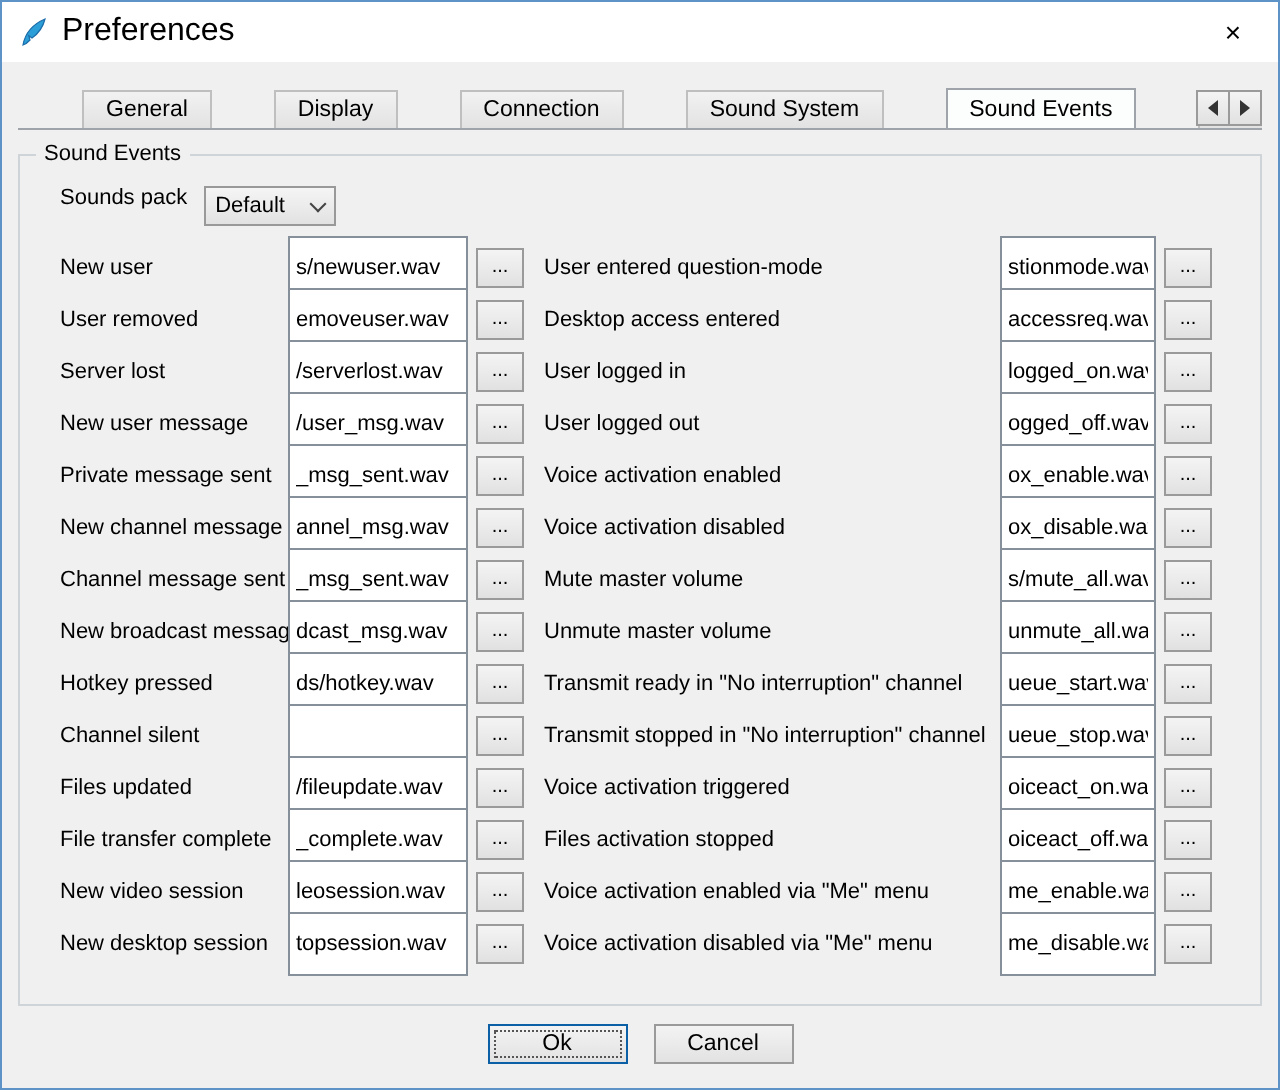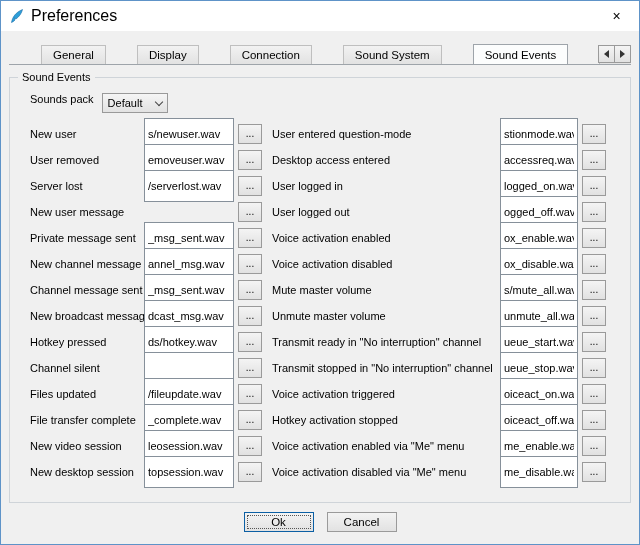--- a/index.html
+++ b/index.html
@@ -158,20 +158,21 @@
               <input type="text" class="txt" value="emoveuser.wav" style="">
               <button class="browse">...</button>
             </div>
             <div class="row">
               <span class="lbl">Server lost</span>
               <input type="text" class="txt" value="/serverlost.wav" style="">
               <button class="browse">...</button>
             </div>
             <div class="row">
               <span class="lbl">New user message</span>
+              <input type="text" class="txt" value="/user_msg.wav" style="">
               <button class="browse">...</button>
             </div>
             <div class="row">
               <span class="lbl">Private message sent</span>
               <input type="text" class="txt" value="_msg_sent.wav" style="">
               <button class="browse">...</button>
             </div>
             <div class="row">
               <span class="lbl">New channel message</span>
               <input type="text" class="txt" value="annel_msg.wav" style="">
@@ -268,21 +269,21 @@
               <span class="lbl">Transmit stopped in "No interruption" channel</span>
               <input type="text" class="txt" value="ueue_stop.wav" style="">
               <button class="browse">...</button>
             </div>
             <div class="row">
               <span class="lbl">Voice activation triggered</span>
               <input type="text" class="txt" value="oiceact_on.wav" style="">
               <button class="browse">...</button>
             </div>
             <div class="row">
-              <span class="lbl">Hotkey activation stopped</span>
+              <span class="lbl">Files activation stopped</span>
               <input type="text" class="txt" value="oiceact_off.wav" style="">
               <button class="browse">...</button>
             </div>
             <div class="row">
               <span class="lbl">Voice activation enabled via "Me" menu</span>
               <input type="text" class="txt" value="me_enable.wav" style="">
               <button class="browse">...</button>
             </div>
             <div class="row">
               <span class="lbl">Voice activation disabled via "Me" menu</span>

